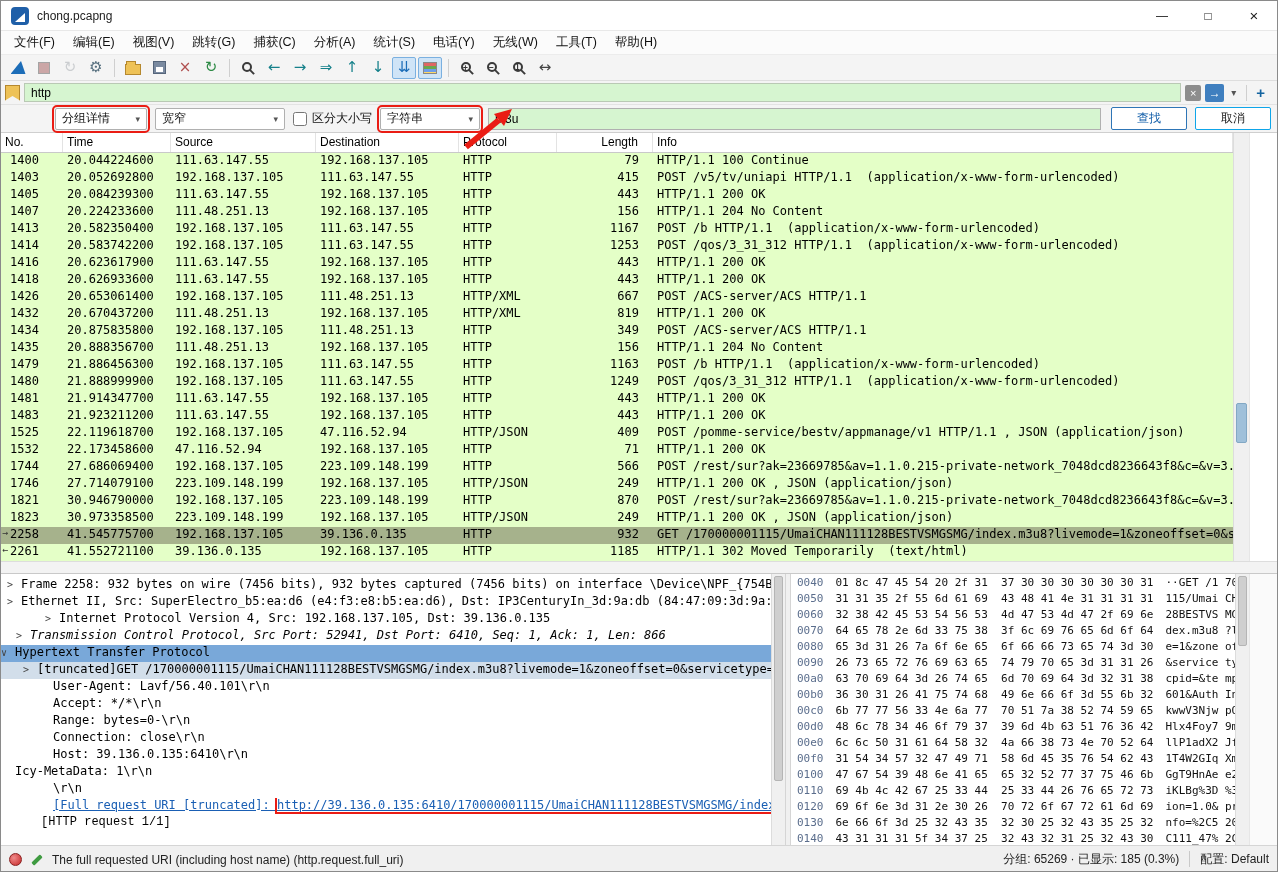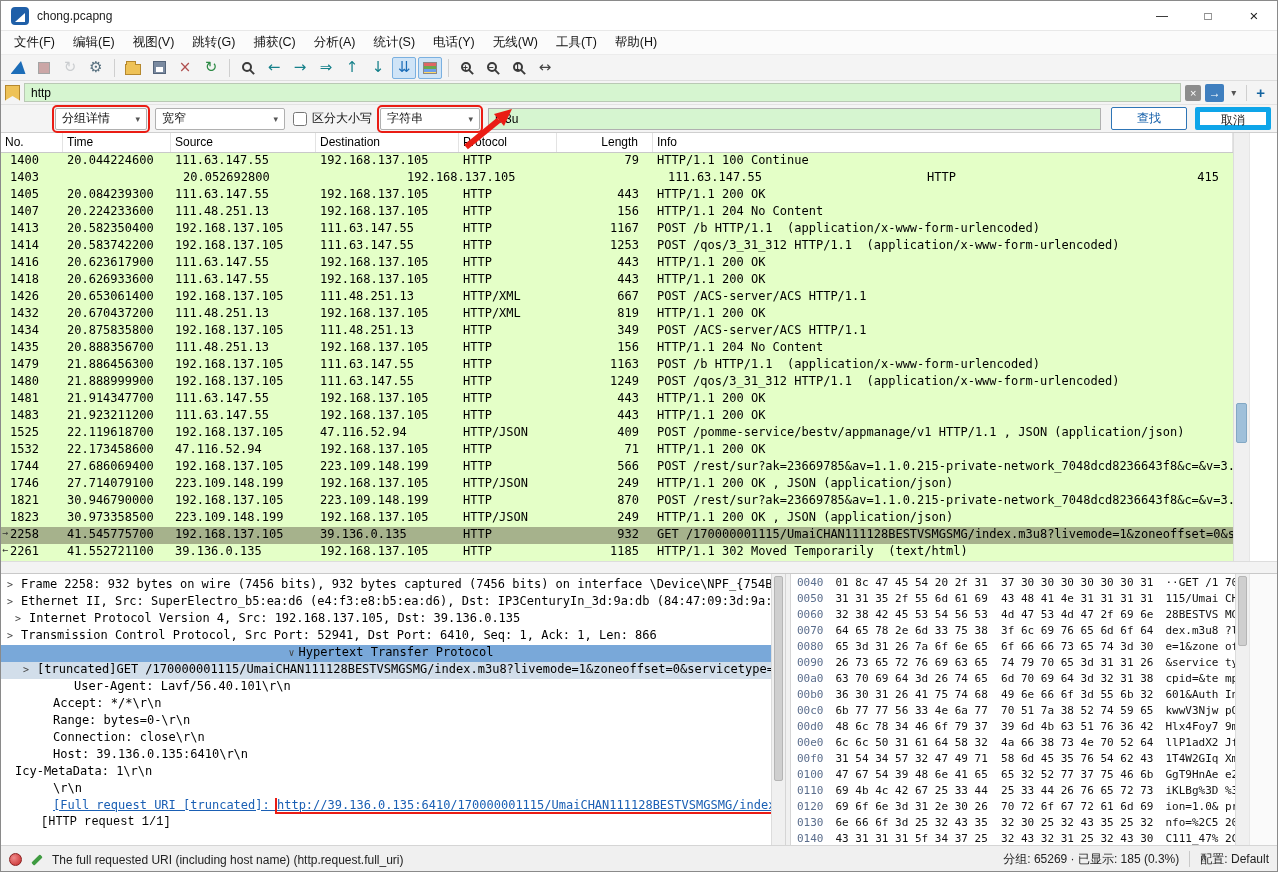--- a/index.html
+++ b/index.html
@@ -80,21 +80,21 @@
           display:flex; align-items:center; justify-content:space-between;
           padding:0 6px; font-size:12px; color:#111; flex:none;}
   .combo .caret{ font-size:9px; color:#555; margin-left:6px;}
   .annotated{ outline:2px solid var(--annotation); outline-offset:1px;}
   .case{ display:flex; align-items:center; gap:5px; font-size:12px; color:#111; flex:none;}
   .case input{ width:14px; height:14px;}
   .find-input{ flex:1; height:22px; background:var(--find_green); border:1px solid #b0b0b0;
                font:12px "Liberation Sans",sans-serif; padding:0 6px; outline:none;}
   .btn{ height:23px; width:76px; border-radius:2px; font-size:12px; background:#fff; flex:none;}
   .btn.find{ border:1px solid #2e75b6; color:#0f5ca8; margin-left:2px;}
-  .btn.cancel{ border:5px solid #0ea5e9; color:#222; margin-right:6px;}
+  .btn.cancel{ border:1px solid #0ea5e9; color:#222; margin-right:6px;}
 
   
   .packet-area{ height:428px; display:flex; flex:none; background:#fff;}
   .packet-main{ width:1232px; flex:none; overflow:hidden;}
   .phead{ height:20px; display:flex; background:#fff; border-bottom:1px solid #c9c9c9;
           font-size:12px; color:#000;}
   .ph{ padding:2px 0 0 4px; border-right:1px solid #e3e3e3; overflow:hidden; white-space:pre; flex:none;}
   .prows{ height:408px; background:#fff; overflow:hidden;}
   .prow{ display:flex; height:17px; line-height:17px; background:var(--row_green);
          font:12px "DejaVu Sans Mono","Liberation Mono",monospace; color:#000; position:relative;justify-content:space-between;}
@@ -303,20 +303,21 @@
             <span class="w5">79</span>
             <span class="w6">HTTP/1.1 100 Continue</span>
           </div>
           <div class="prow">
             <span class="w0">1403</span>
             <span class="w1">20.052692800</span>
             <span class="w2">192.168.137.105</span>
             <span class="w3">111.63.147.55</span>
             <span class="w4">HTTP</span>
             <span class="w5">415</span>
+            <span class="w6">POST /v5/tv/uniapi HTTP/1.1  (application/x-www-form-urlencoded)</span>
           </div>
           <div class="prow">
             <span class="w0">1405</span>
             <span class="w1">20.084239300</span>
             <span class="w2">111.63.147.55</span>
             <span class="w3">192.168.137.105</span>
             <span class="w4">HTTP</span>
             <span class="w5">443</span>
             <span class="w6">HTTP/1.1 200 OK</span>
           </div>
@@ -518,25 +519,25 @@
     </div>
     <div class="pfill"></div>
   </div>
 
   <div class="hsplit"></div>
 
   <div class="bottom">
     <div class="details" id="details">
         <div class="dline" style="padding-left: 6px;"><span class="expander">&gt;</span><span>Frame 2258: 932 bytes on wire (7456 bits), 932 bytes captured (7456 bits) on interface \Device\NPF_{754BC6</span></div>
         <div class="dline" style="padding-left: 6px;"><span class="expander">&gt;</span><span>Ethernet II, Src: SuperElectro_b5:ea:d6 (e4:f3:e8:b5:ea:d6), Dst: IP3CenturyIn_3d:9a:db (84:47:09:3d:9a:db)</span></div>
-        <div class="dline" style="padding-left: 14px;"><span class="expander">&gt;</span><span>Internet Protocol Version 4, Src: 192.168.137.105, Dst: 39.136.0.135</span></div>
-        <div class="dline" style="padding-left: 6px;"><span class="expander">&gt;</span><span>Transmission Control Protocol, Src Port: 52941, Dst Port: 6410, Seq: 1, Ack: 1, Len: 866</span></div>
-        <div class="dline sel1" style="padding-left: 6px; text-align: center;"><span class="expander">∨</span><span>Hypertext Transfer Protocol</span></div>
+        <div class="dline" style="padding-left: 8px; margin-left: 36px;"><span class="expander">&gt;</span><span>Internet Protocol Version 4, Src: 192.168.137.105, Dst: 39.136.0.135</span></div>
+        <div class="dline" style="padding-left: 15px; font-style: italic;"><span class="expander">&gt;</span><span>Transmission Control Protocol, Src Port: 52941, Dst Port: 6410, Seq: 1, Ack: 1, Len: 866</span></div>
+        <div class="dline sel1" style=""><span class="expander">∨</span><span>Hypertext Transfer Protocol</span></div>
         <div class="dline sel2" style="padding-left: 22px;"><span class="expander">&gt;</span><span>[truncated]GET /170000001115/UmaiCHAN111128BESTVSMGSMG/index.m3u8?livemode=1&amp;zoneoffset=0&amp;servicetype=</span></div>
-        <div class="dline" style="padding-left: 59px;"><span class="expander"> </span><span>User-Agent: Lavf/56.40.101\r\n</span></div>
+        <div class="dline" style="padding-left: 38px;"><span class="expander"> </span><span>User-Agent: Lavf/56.40.101\r\n</span></div>
         <div class="dline" style="padding-left: 38px;"><span class="expander"> </span><span>Accept: */*\r\n</span></div>
         <div class="dline" style="padding-left: 38px;"><span class="expander"> </span><span>Range: bytes=0-\r\n</span></div>
         <div class="dline" style="padding-left: 38px;"><span class="expander"> </span><span>Connection: close\r\n</span></div>
         <div class="dline" style="padding-left: 38px;"><span class="expander"> </span><span>Host: 39.136.0.135:6410\r\n</span></div>
         <div class="dline" style=""><span class="expander"> </span><span>Icy-MetaData: 1\r\n</span></div>
         <div class="dline" style="padding-left: 38px;"><span class="expander"> </span><span>\r\n</span></div>
         <div class="dline" style="padding-left: 38px;"><span class="expander"> </span><span class="dlink">[Full request URI [truncated]: </span><span class="dlink url-anno">http://39.136.0.135:6410/170000001115/UmaiCHAN111128BESTVSMGSMG/index.m3</span></div>
         <div class="dline" style="padding-left: 26px; font-family: Liberation Mono, monospace;"><span class="expander"> </span><span>[HTTP request 1/1]</span></div>
       </div>
     <div class="vscroll">

